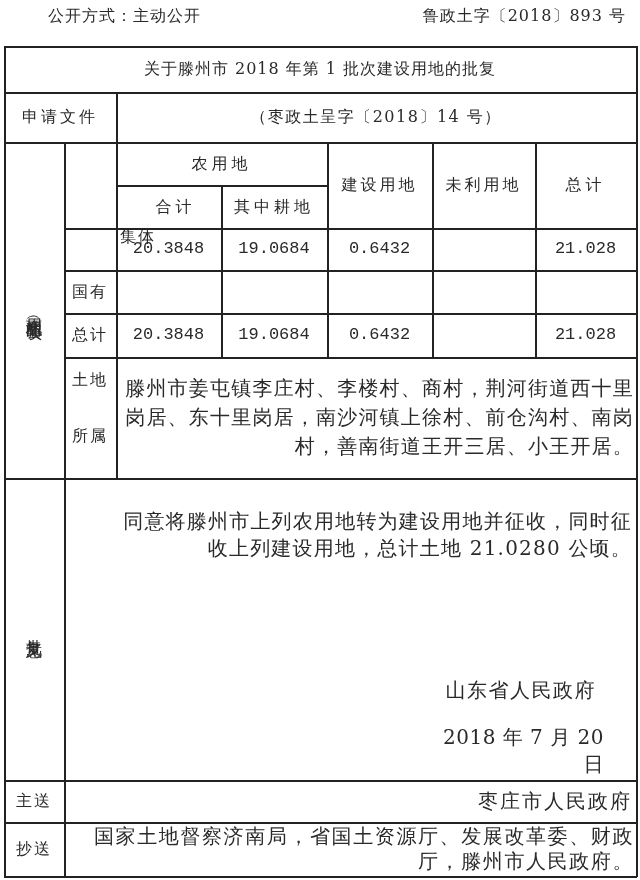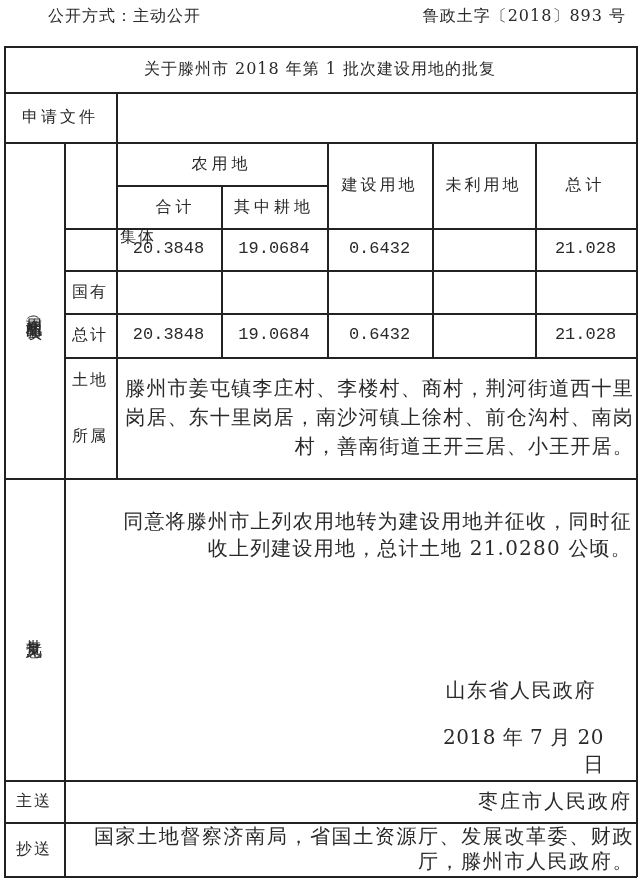--- a/index.html
+++ b/index.html
@@ -52,20 +52,21 @@
   <div class="vl" style="left:221px;top:185px;height:172px;"></div>
   <div class="vl" style="left:327px;top:142px;height:215px;"></div>
   <div class="vl" style="left:432px;top:142px;height:215px;"></div>
   <div class="vl" style="left:535px;top:142px;height:215px;"></div>
 </div>
 
 <div class="cell" style="left:4px;top:46px;width:632px;height:46px;letter-spacing:1px;">关于滕州市 2018 年第 1 批次建设用地的批复</div>
 
 <div class="cell spaced" style="left:4px;top:92px;width:112px;height:50px;letter-spacing:3px;border-radius:15px;">申请文件</div>
 <div class="cell" style="left:116px;top:92px;width:520px;height:50px;flex-direction:column;line-height:22px;letter-spacing:1.5px;">
+  <span>（枣政土呈字〔2018〕14 号）</span>
 </div>
 
 <div class="cell" style="left:4px;top:142px;width:60px;height:336px;">
   <span class="vert">用地面积（公顷）</span>
 </div>
 
 <div class="cell" style="left:116px;top:142px;width:211px;height:43px;letter-spacing:4px;">农用地</div>
 <div class="cell" style="left:116px;top:185px;width:105px;height:43px;letter-spacing:4px;margin-left:7px;">合计</div>
 <div class="cell" style="left:221px;top:185px;width:106px;height:43px;letter-spacing:4px;">其中耕地</div>
 <div class="cell" style="left:327px;top:142px;width:105px;height:86px;letter-spacing:3px;">建设用地</div>

